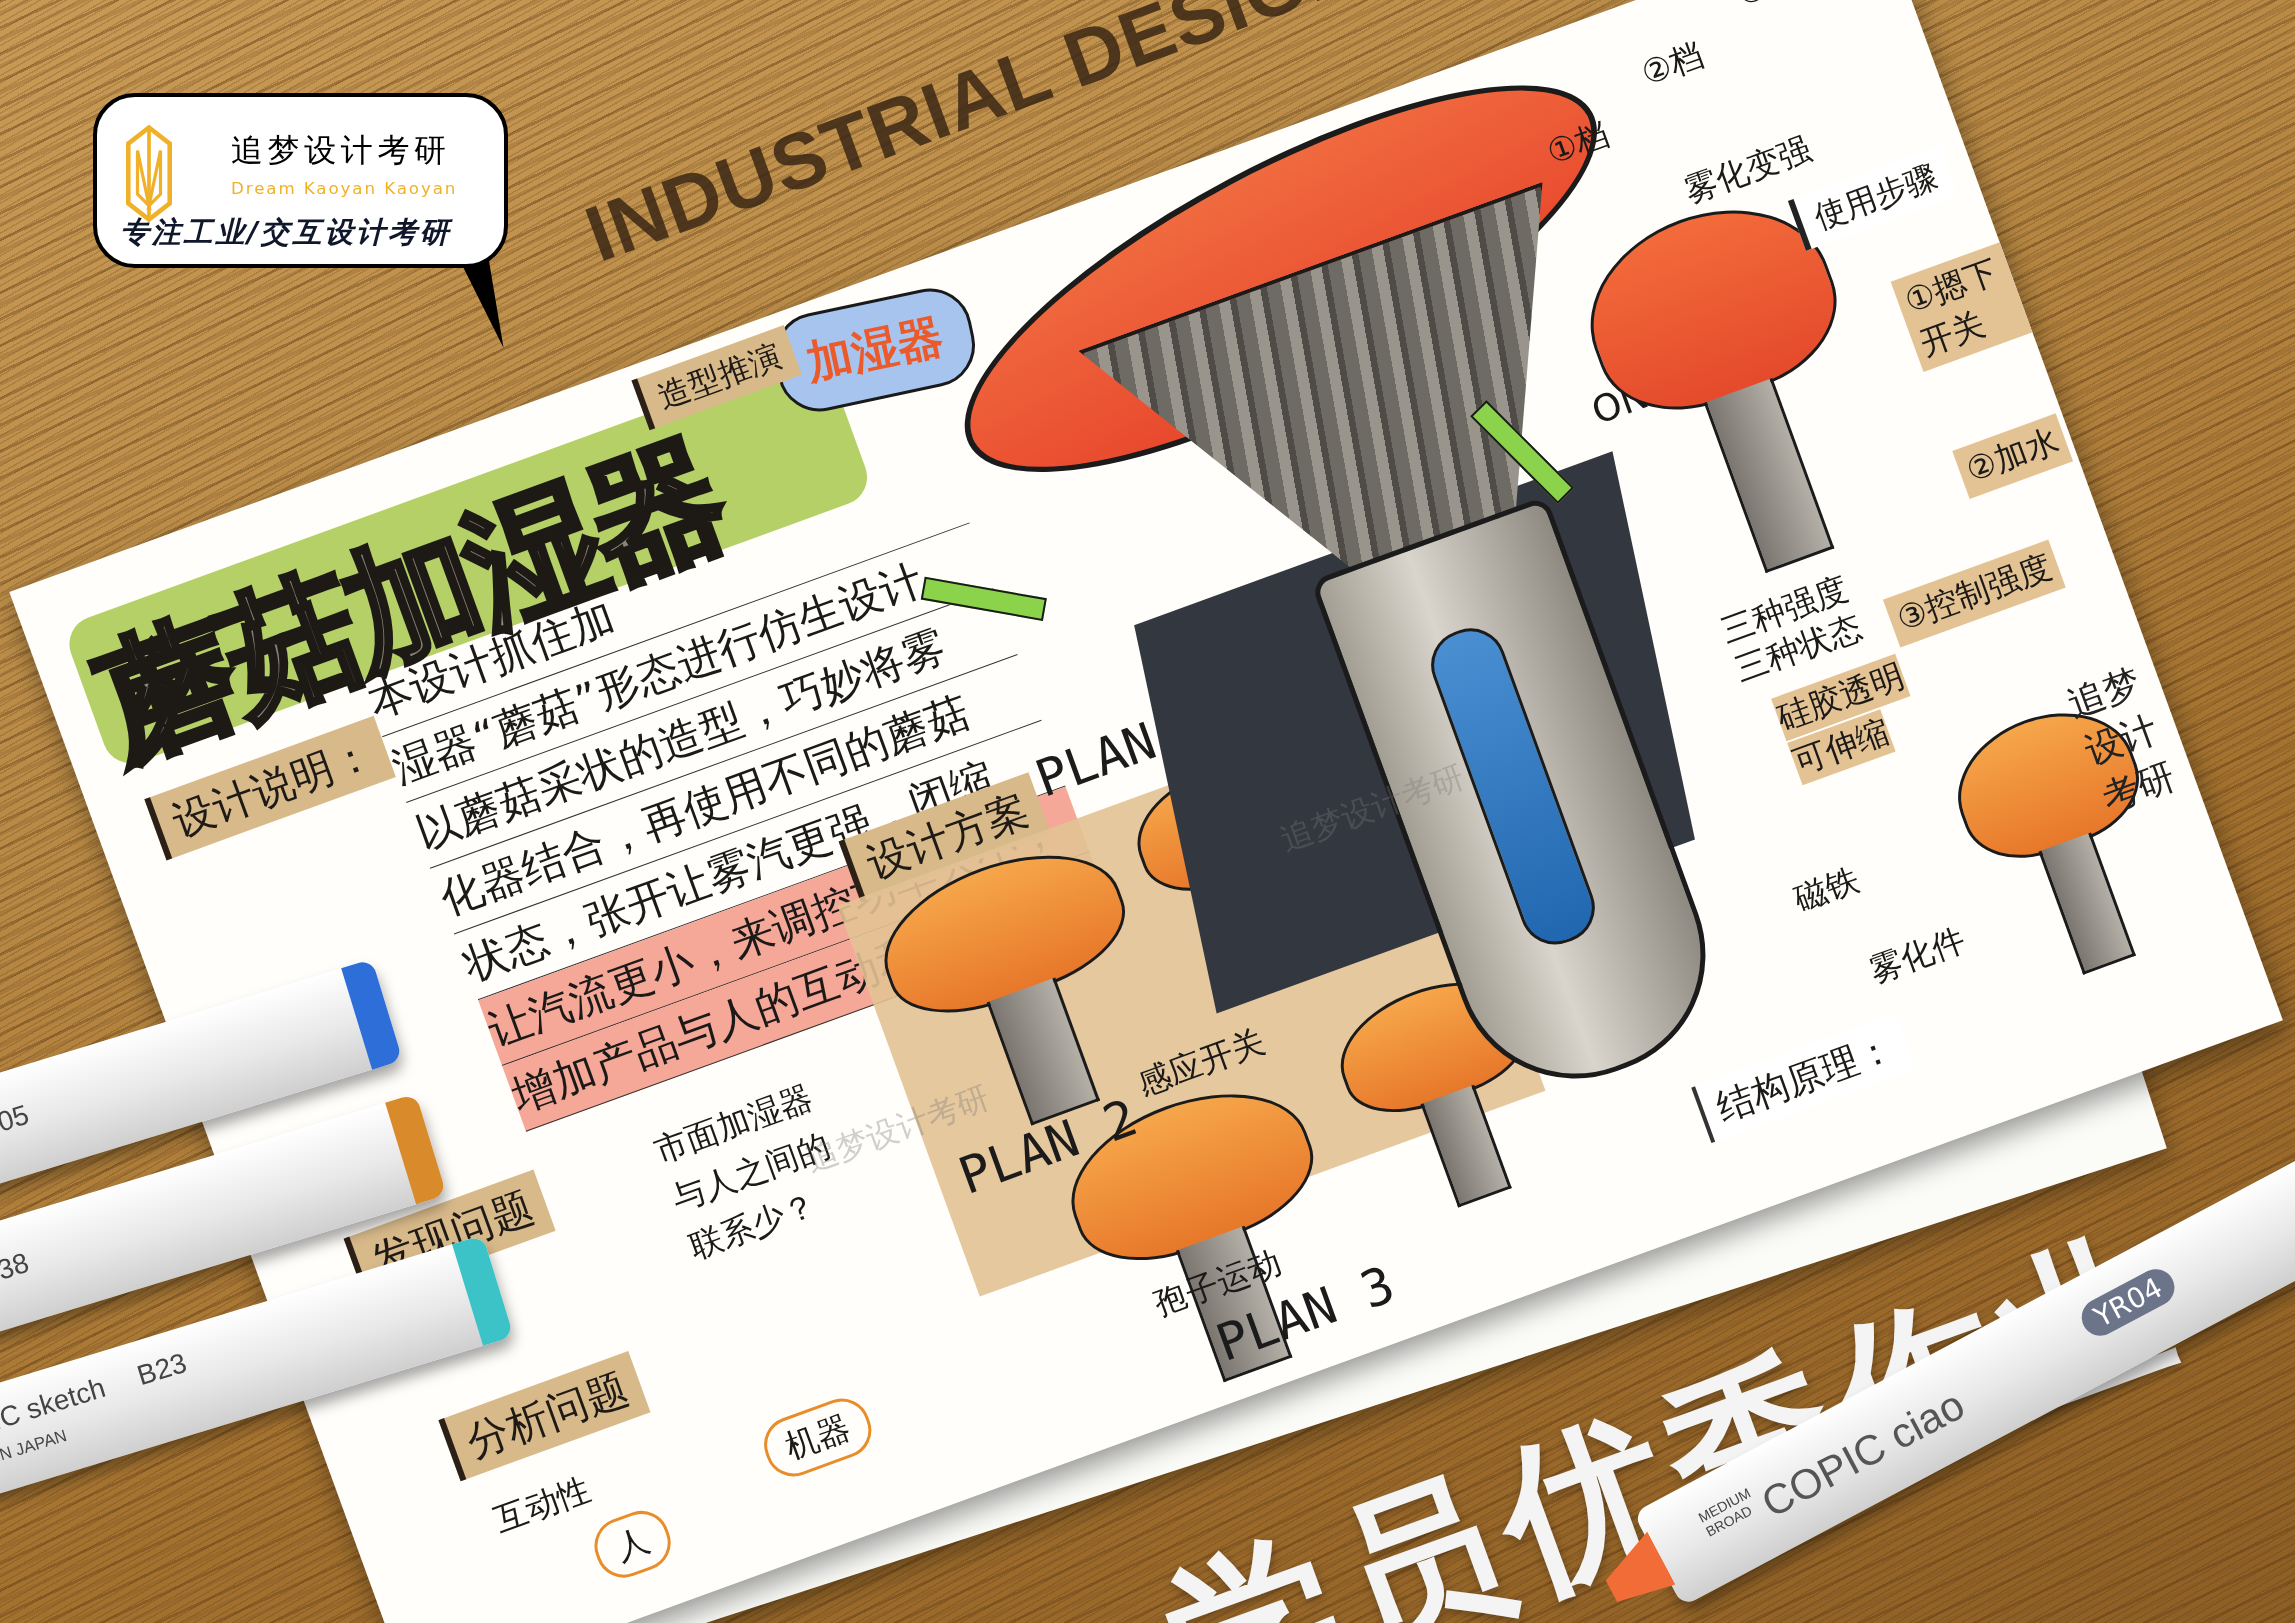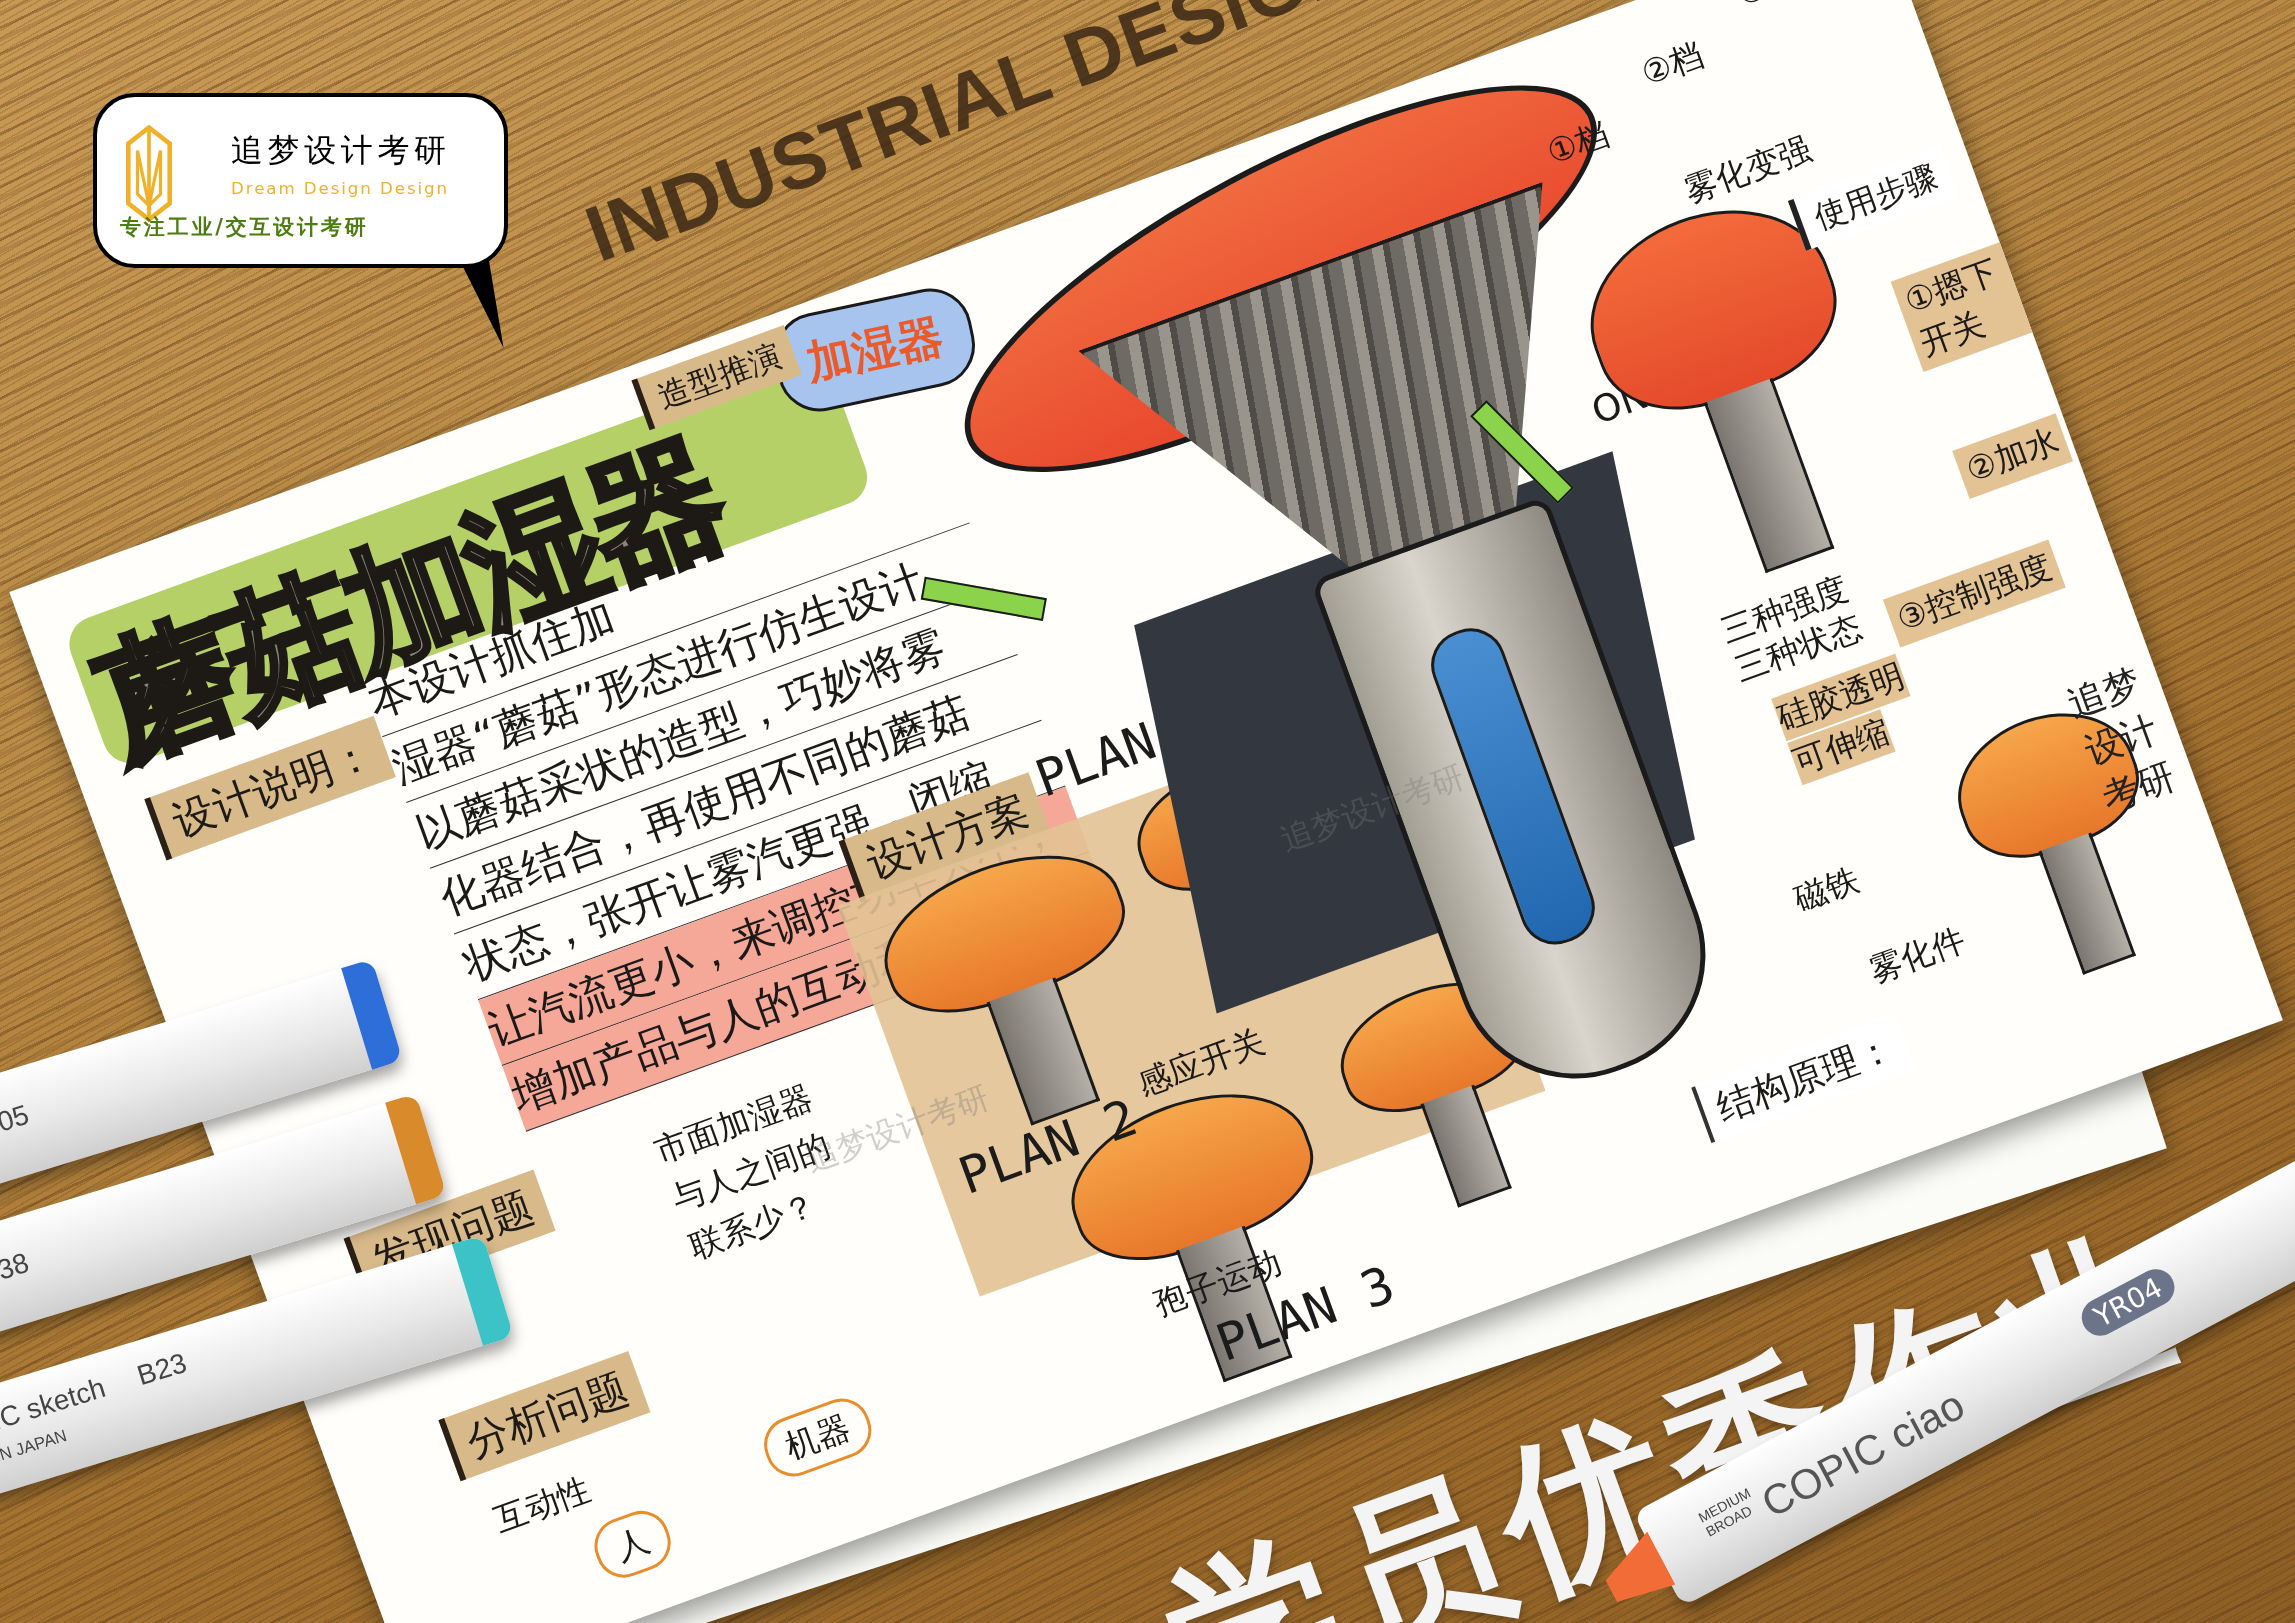--- a/index.html
+++ b/index.html
@@ -46,21 +46,21 @@
   .tan-panel{position:absolute;background:#e2c293;opacity:.9;}
   .plan{position:absolute;font-size:51px;color:#1b1b1b;font-family:"DejaVu Sans Mono",monospace;}
   .note{position:absolute;font-size:33px;color:#1c1a18;}
   .watermark{position:absolute;font-size:32px;color:rgba(120,120,120,.35);}
   
   .bubble{position:absolute;left:93px;top:93px;width:407px;height:167px;background:#fff;border:4.6px solid #000;border-radius:42px;}
   .bubble-tail{position:absolute;left:467px;top:231px;width:0;height:0;border-left:18.5px solid transparent;border-right:18.5px solid transparent;border-top:120px solid #000;transform:rotate(-18deg);}
   .logo-mark{position:absolute;left:29px;top:28px;width:46px;height:97px;}
   .brand-cn{position:absolute;left:134px;top:32px;font-size:32px;letter-spacing:4.6px;color:#000;}
   .brand-en{position:absolute;left:134px;top:81px;font-size:16.7px;letter-spacing:1.9px;color:#f0b129;}
-  .brand-slogan{position:absolute;left:23px;top:116px;font-size:21px;letter-spacing:2.8px;color:#4d7c0f;font-weight:bold;}
+  .brand-slogan{position:absolute;left:23px;top:116px;font-size:29px;letter-spacing:2.8px;color:#0f172a;font-weight:bold;font-style:italic;}
   
   .industrial{position:absolute;left:574px;top:194px;font-size:79px;font-weight:bold;color:#3b2815;opacity:.85;
     transform-origin:0 0;transform:rotate(-20deg);font-family:"Liberation Sans",sans-serif;letter-spacing:0.9px;}
   .showcase{position:absolute;left:1138px;top:1550px;font-size:167px;font-weight:bold;color:#f4f4f4;
     transform-origin:0 0;transform:rotate(-20deg);letter-spacing:9.3px;text-shadow:0 3.7px 9.3px rgba(0,0,0,.3);}
   
   .marker{position:absolute;height:106px;background:linear-gradient(180deg,#fff,#e8e8e8 55%,#cfcfcf);border-radius:14px;
     transform-origin:0 0;box-shadow:0 9.3px 14px rgba(0,0,0,.35);}
   .marker .cap{position:absolute;right:0;top:0;width:32px;height:100%;border-radius:0 14px 14px 0;}
   .marker .label{position:absolute;left:18.5px;top:32px;font-size:28px;color:#444;font-family:"Liberation Sans",sans-serif;}
@@ -177,21 +177,21 @@
 
 <div class="bubble-tail"></div>
 <div class="bubble">
   <svg class="logo-mark" viewBox="0 0 100 210">
     <polygon points="50,5 95,40 95,170 50,205 5,170 5,40" fill="none" stroke="#F0B129" stroke-width="10"></polygon>
     <line x1="50" y1="5" x2="50" y2="205" stroke="#F0B129" stroke-width="8"></line>
     <polygon points="25,55 25,150 50,175" fill="none" stroke="#F0B129" stroke-width="7"></polygon>
     <polygon points="75,55 75,150 50,175" fill="none" stroke="#F0B129" stroke-width="7"></polygon>
   </svg>
   <div class="brand-cn">追梦设计考研</div>
-  <div class="brand-en">Dream Design Design</div>
+  <div class="brand-en">Dream Kaoyan Kaoyan</div>
   <div class="brand-slogan">专注工业/交互设计考研</div>
 </div>
 
 <div class="industrial">INDUSTRIAL DESIGN</div>
 <div class="showcase">学员优秀作业展示</div>
 
 <div class="marker" style="left:-93px;top:1101px;width:486px;transform:rotate(-17deg);">
   <div class="cap" style="background:#2d6ed8;"></div>
   <div class="label">002605</div>
 </div>

